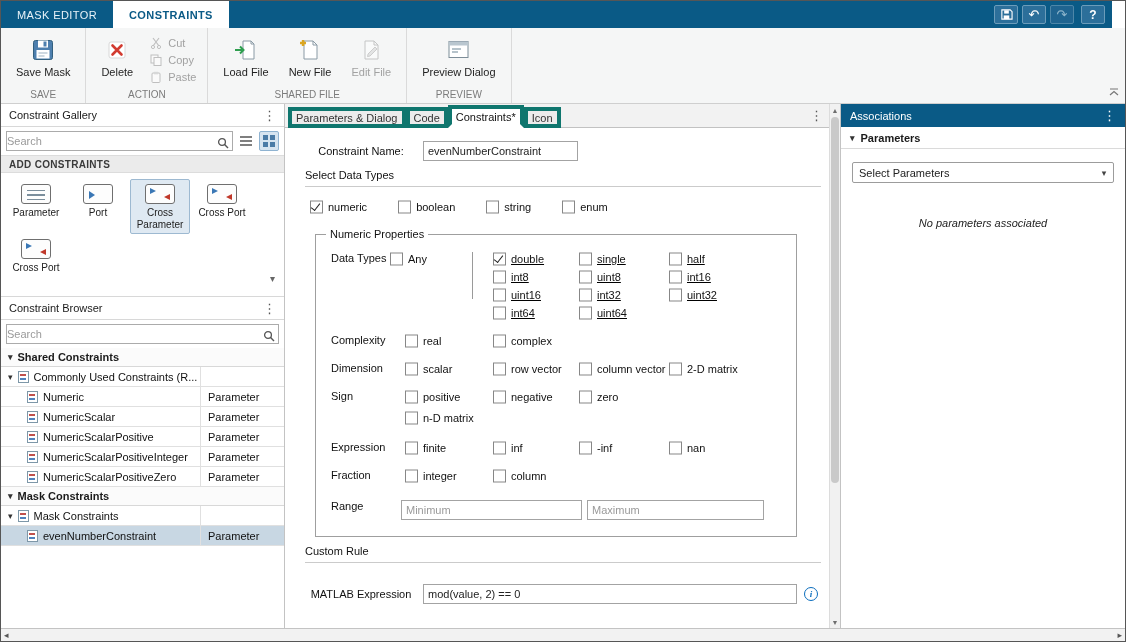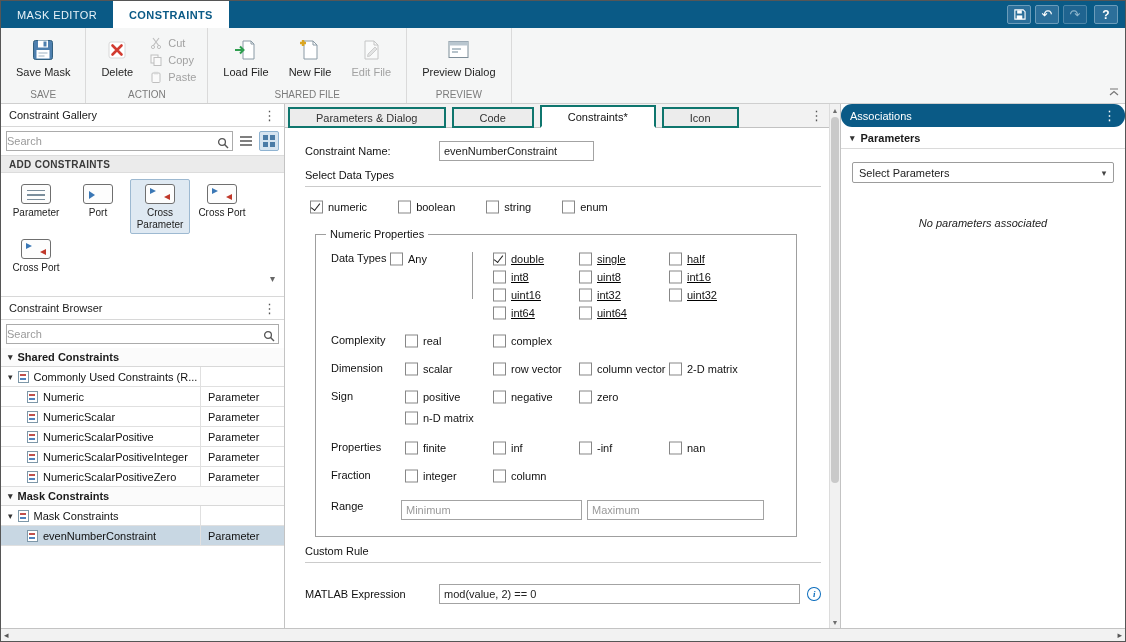--- a/index.html
+++ b/index.html
@@ -1,21 +1,21 @@
 <!DOCTYPE html>
 <html><head>
 <meta charset="utf-8">
 <style>
   * { box-sizing: border-box; margin: 0; padding: 0; }
   html,body { background:#9a9a9a; }
   body { font-family:"Liberation Sans", sans-serif; }
   .window { position:relative; width:1126px; height:642px; background:#fff; border:1px solid #565656; overflow:hidden; }
 
   
-  .titlebar { position:absolute; top:0; left:0; right:0; height:27px; background:#0a5a86; display:flex; align-items:stretch; }
+  .titlebar { position:absolute; top:0; left:0; right:13px; height:27px; background:#0a5a86; display:flex; align-items:stretch; }
   .tt { display:flex; align-items:center; padding:0 16px; font-size:11px; color:#e8f2f8; letter-spacing:.4px; cursor:pointer; }
   .tt.active { background:#fff; color:#0a5a86; font-weight:bold; }
   .quick { margin-left:auto; display:flex; align-items:center; gap:4px; padding-right:7px; }
   .qbtn { width:24px; height:19px; display:flex; align-items:center; justify-content:center; background:#2c6f9a; border:1px solid #6b9cba; border-radius:2px; color:#fff; font-size:13px; cursor:pointer; line-height:1; }
   .qbtn.disabled { color:#8fb6cc; background:#1f6490; border-color:#4d86a8; }
   .qbtn.help { font-weight:bold; font-size:12px; margin-left:3px; }
 
   
   .ribbon { position:absolute; top:27px; left:0; right:0; height:76px; background:#f5f6f6; border-bottom:1px solid #cfcfcf; display:flex; }
   .rgroup { display:flex; flex-direction:column; border-right:1px solid #dadada; }
@@ -70,27 +70,27 @@
   .tcell.name { width:200px; border-right:1px solid #e0e0e0; padding-left:26px; gap:5px; overflow:hidden; white-space:nowrap; }
   .tcell.type { flex:1; padding-left:7px; }
   .trow.root .name { padding-left:7px; gap:5px; }
   .trow.selected { background:#c8d7e3; }
   .doc-icon { width:11px; height:12px; border:1px solid #7d97a8; background:#fff; position:relative; flex:0 0 auto; }
   .doc-icon::before { content:""; position:absolute; left:1px; top:2px; width:6px; height:2px; background:#c0504d; }
   .doc-icon::after  { content:""; position:absolute; left:1px; top:6px; width:6px; height:2px; background:#4f81bd; }
 
   
   .ctabs { position:absolute; top:0; left:0; right:11px; height:24px; background:#f2f2f2; border-bottom:1px solid #c2c2c2; display:flex; align-items:flex-end; padding-left:3px; }
-  .ctab { height:21px; display:flex; align-items:center; padding:0 26px; font-size:11px; color:#333; background:#ececec; border:2px solid #0f766e; margin-right:6px; margin-bottom:-1px; cursor:pointer; }
+  .ctab { height:21px; display:flex; align-items:center; padding:0 4px; font-size:11px; color:#333; background:#ececec; border:4px solid #0f766e; margin-bottom:-1px; cursor:pointer; }
   .ctab.active { background:#fff; border-bottom-color:#fff; height:23px; color:#111; }
   .ckebab { margin-left:auto; align-self:center; padding-right:6px; color:#555; font-size:13px; cursor:pointer; }
 
   .ccontent { position:absolute; top:25px; left:0; right:11px; bottom:0; overflow:hidden; padding:12px 8px 0 20px; background:#fff; }
   .frow { display:flex; align-items:center; }
-  .flabel { width:112px; text-align:left; margin-right:22px; font-size:11px; color:#111; flex:0 0 auto; }
+  .flabel { width:112px; text-align:center; margin-right:6px; font-size:11px; color:#111; flex:0 0 auto; }
   .tinput { height:20px; border:1px solid #a3a3a3; font-size:11px; padding:0 4px; font-family:inherit; color:#222; }
   .tinput::placeholder { color:#9a9a9a; }
   .heading { font-size:11px; color:#111; margin-top:8px; }
   hr.div { border:none; border-top:1px solid #cbcbcb; margin:5px 0 0; }
 
   .cb { position:relative; display:inline-flex; align-items:center; padding-left:18px; font-size:11px; min-height:13px; color:#111; cursor:pointer; white-space:nowrap; }
   .cb::before { content:""; position:absolute; left:0; top:50%; transform:translateY(-50%); width:11px; height:11px; border:1px solid #878787; background:#fff; }
   .cb.checked::after { content:""; position:absolute; left:3px; top:50%; width:4px; height:8px; border:solid #222; border-width:0 1.7px 1.7px 0; transform:translateY(-62%) rotate(38deg); }
 
   .typesrow { display:flex; margin:13px 0 0 5px; }
@@ -113,21 +113,21 @@
   .exp-input { width:374px; }
   .info { width:14px; height:14px; border-radius:50%; border:1px solid #0b6dbd; color:#0b6dbd; font-size:9px; font-weight:bold; display:inline-flex; align-items:center; justify-content:center; margin-left:7px; font-family:"Liberation Serif", serif; font-style:italic; cursor:pointer; }
 
   
   .vscroll { position:absolute; top:0; right:0; width:11px; bottom:0; background:#f1f1f1; border-left:1px solid #dcdcdc; }
   .varrow { height:12px; display:flex; align-items:center; justify-content:center; font-size:7px; color:#6e6e6e; cursor:pointer; }
   .varrow.bottom { position:absolute; bottom:0; left:0; right:0; }
   .vthumb { position:absolute; top:13px; left:1px; right:1px; height:366px; background:#c9c9c9; border-radius:4px; cursor:pointer; }
 
   
-  .ahead { height:23px; background:#0a5a86; color:#fff; display:flex; align-items:center; padding:4px 9px; font-size:11px;border-radius:11px; }
+  .ahead { height:23px; background:#0a5a86; color:#fff; display:flex; align-items:center; padding:4px 9px; font-size:11px; }
   .ahead .kebab { color:#fff; }
   .psec { height:22px; display:flex; align-items:center; gap:6px; padding:0 9px; font-size:11px; font-weight:bold; color:#1a1a1a; border-bottom:1px solid #dadada; cursor:pointer; }
   .dropdown { margin:13px 11px 0; height:21px; border:1px solid #9c9c9c; border-radius:2px; display:flex; align-items:center; font-size:11px; color:#222; padding-left:6px; background:#fff; cursor:pointer; }
   .dropdown .chev { margin-left:auto; width:18px; text-align:center; color:#444; font-size:9px; }
   .noparams { text-align:center; font-style:italic; font-size:11px; color:#222; margin-top:34px; }
 
   
   .statusbar { position:absolute; left:0; right:0; bottom:0; height:13px; background:#f2f2f2; border-top:1px solid #c3c3c3; display:flex; align-items:center; justify-content:space-between; padding:0 3px; font-size:9px; color:#555; }
   .sb-btn { cursor:pointer; line-height:1; }
 </style>
@@ -542,21 +542,21 @@
           </div>
         </div>
 
         <div class="prow tight">
           <label class="cb">
               <span>n-D matrix</span>
             </label>
         </div>
 
         <div class="prow">
-          <span class="plabel">Properties</span>
+          <span class="plabel">Expression</span>
           <div class="slots">
             <label class="cb">
                 <span>finite</span>
               </label>
             <label class="cb">
                 <span>inf</span>
               </label>
             <label class="cb">
                 <span>-inf</span>
               </label>

